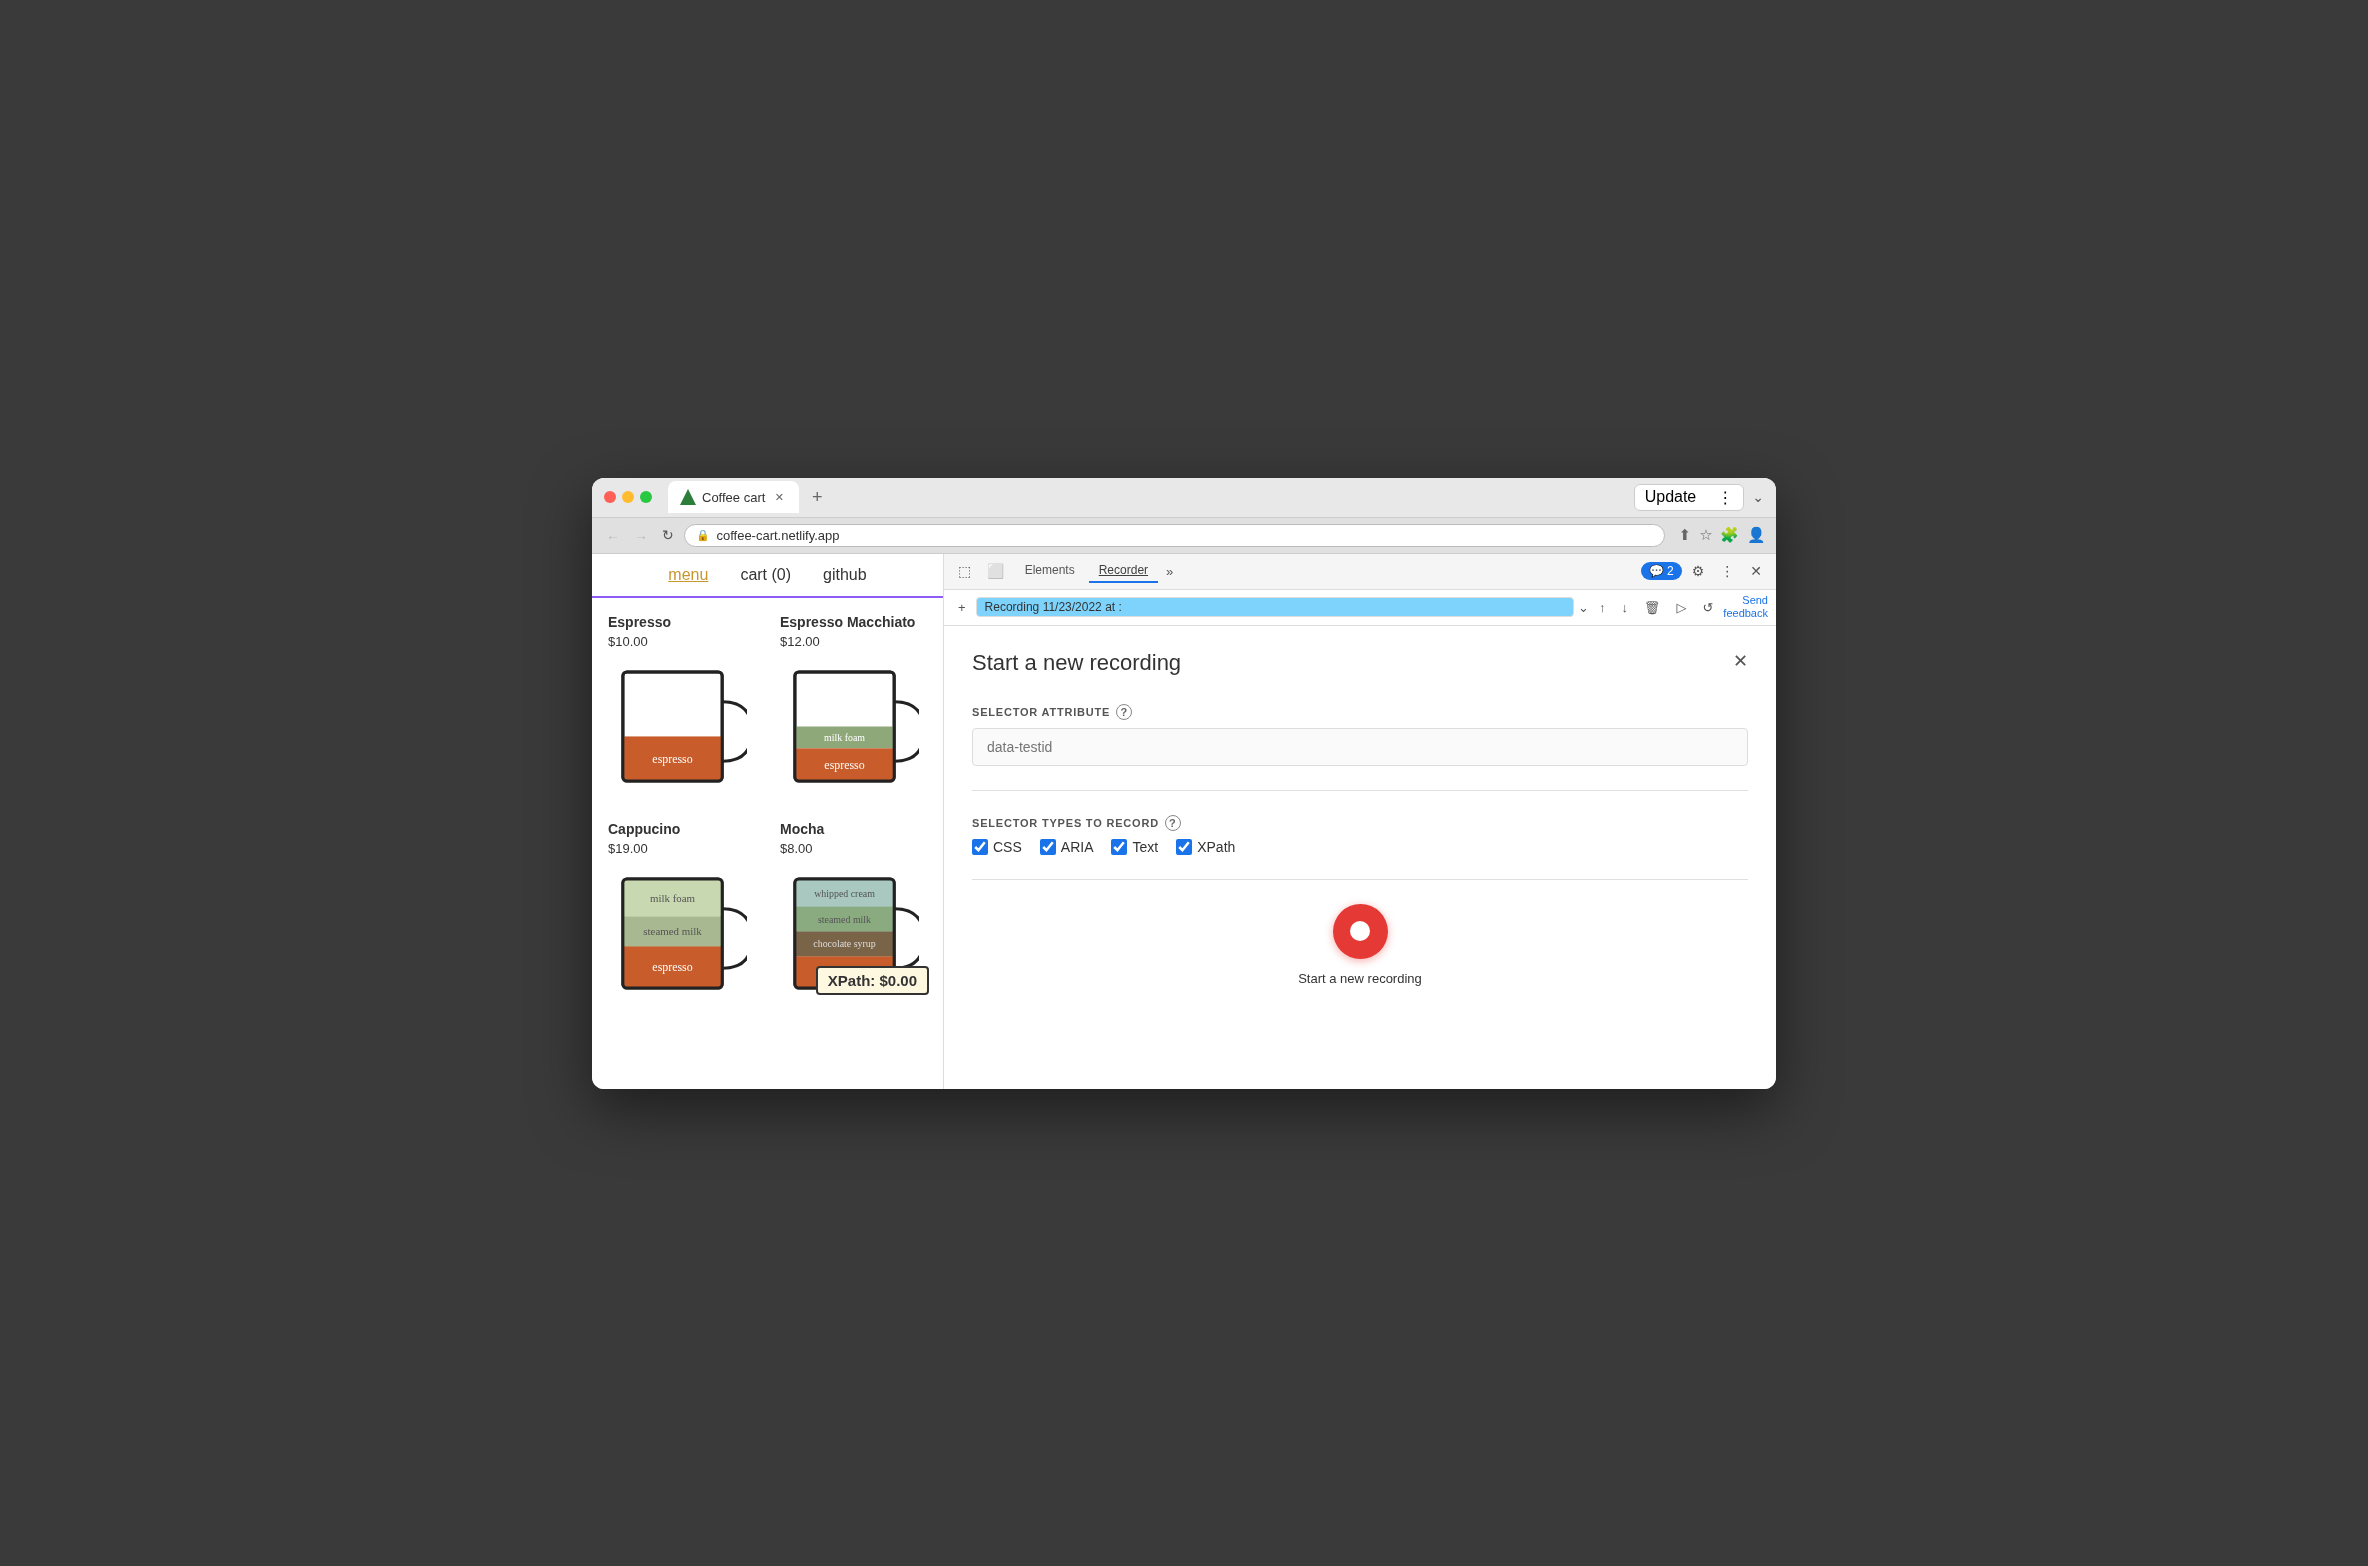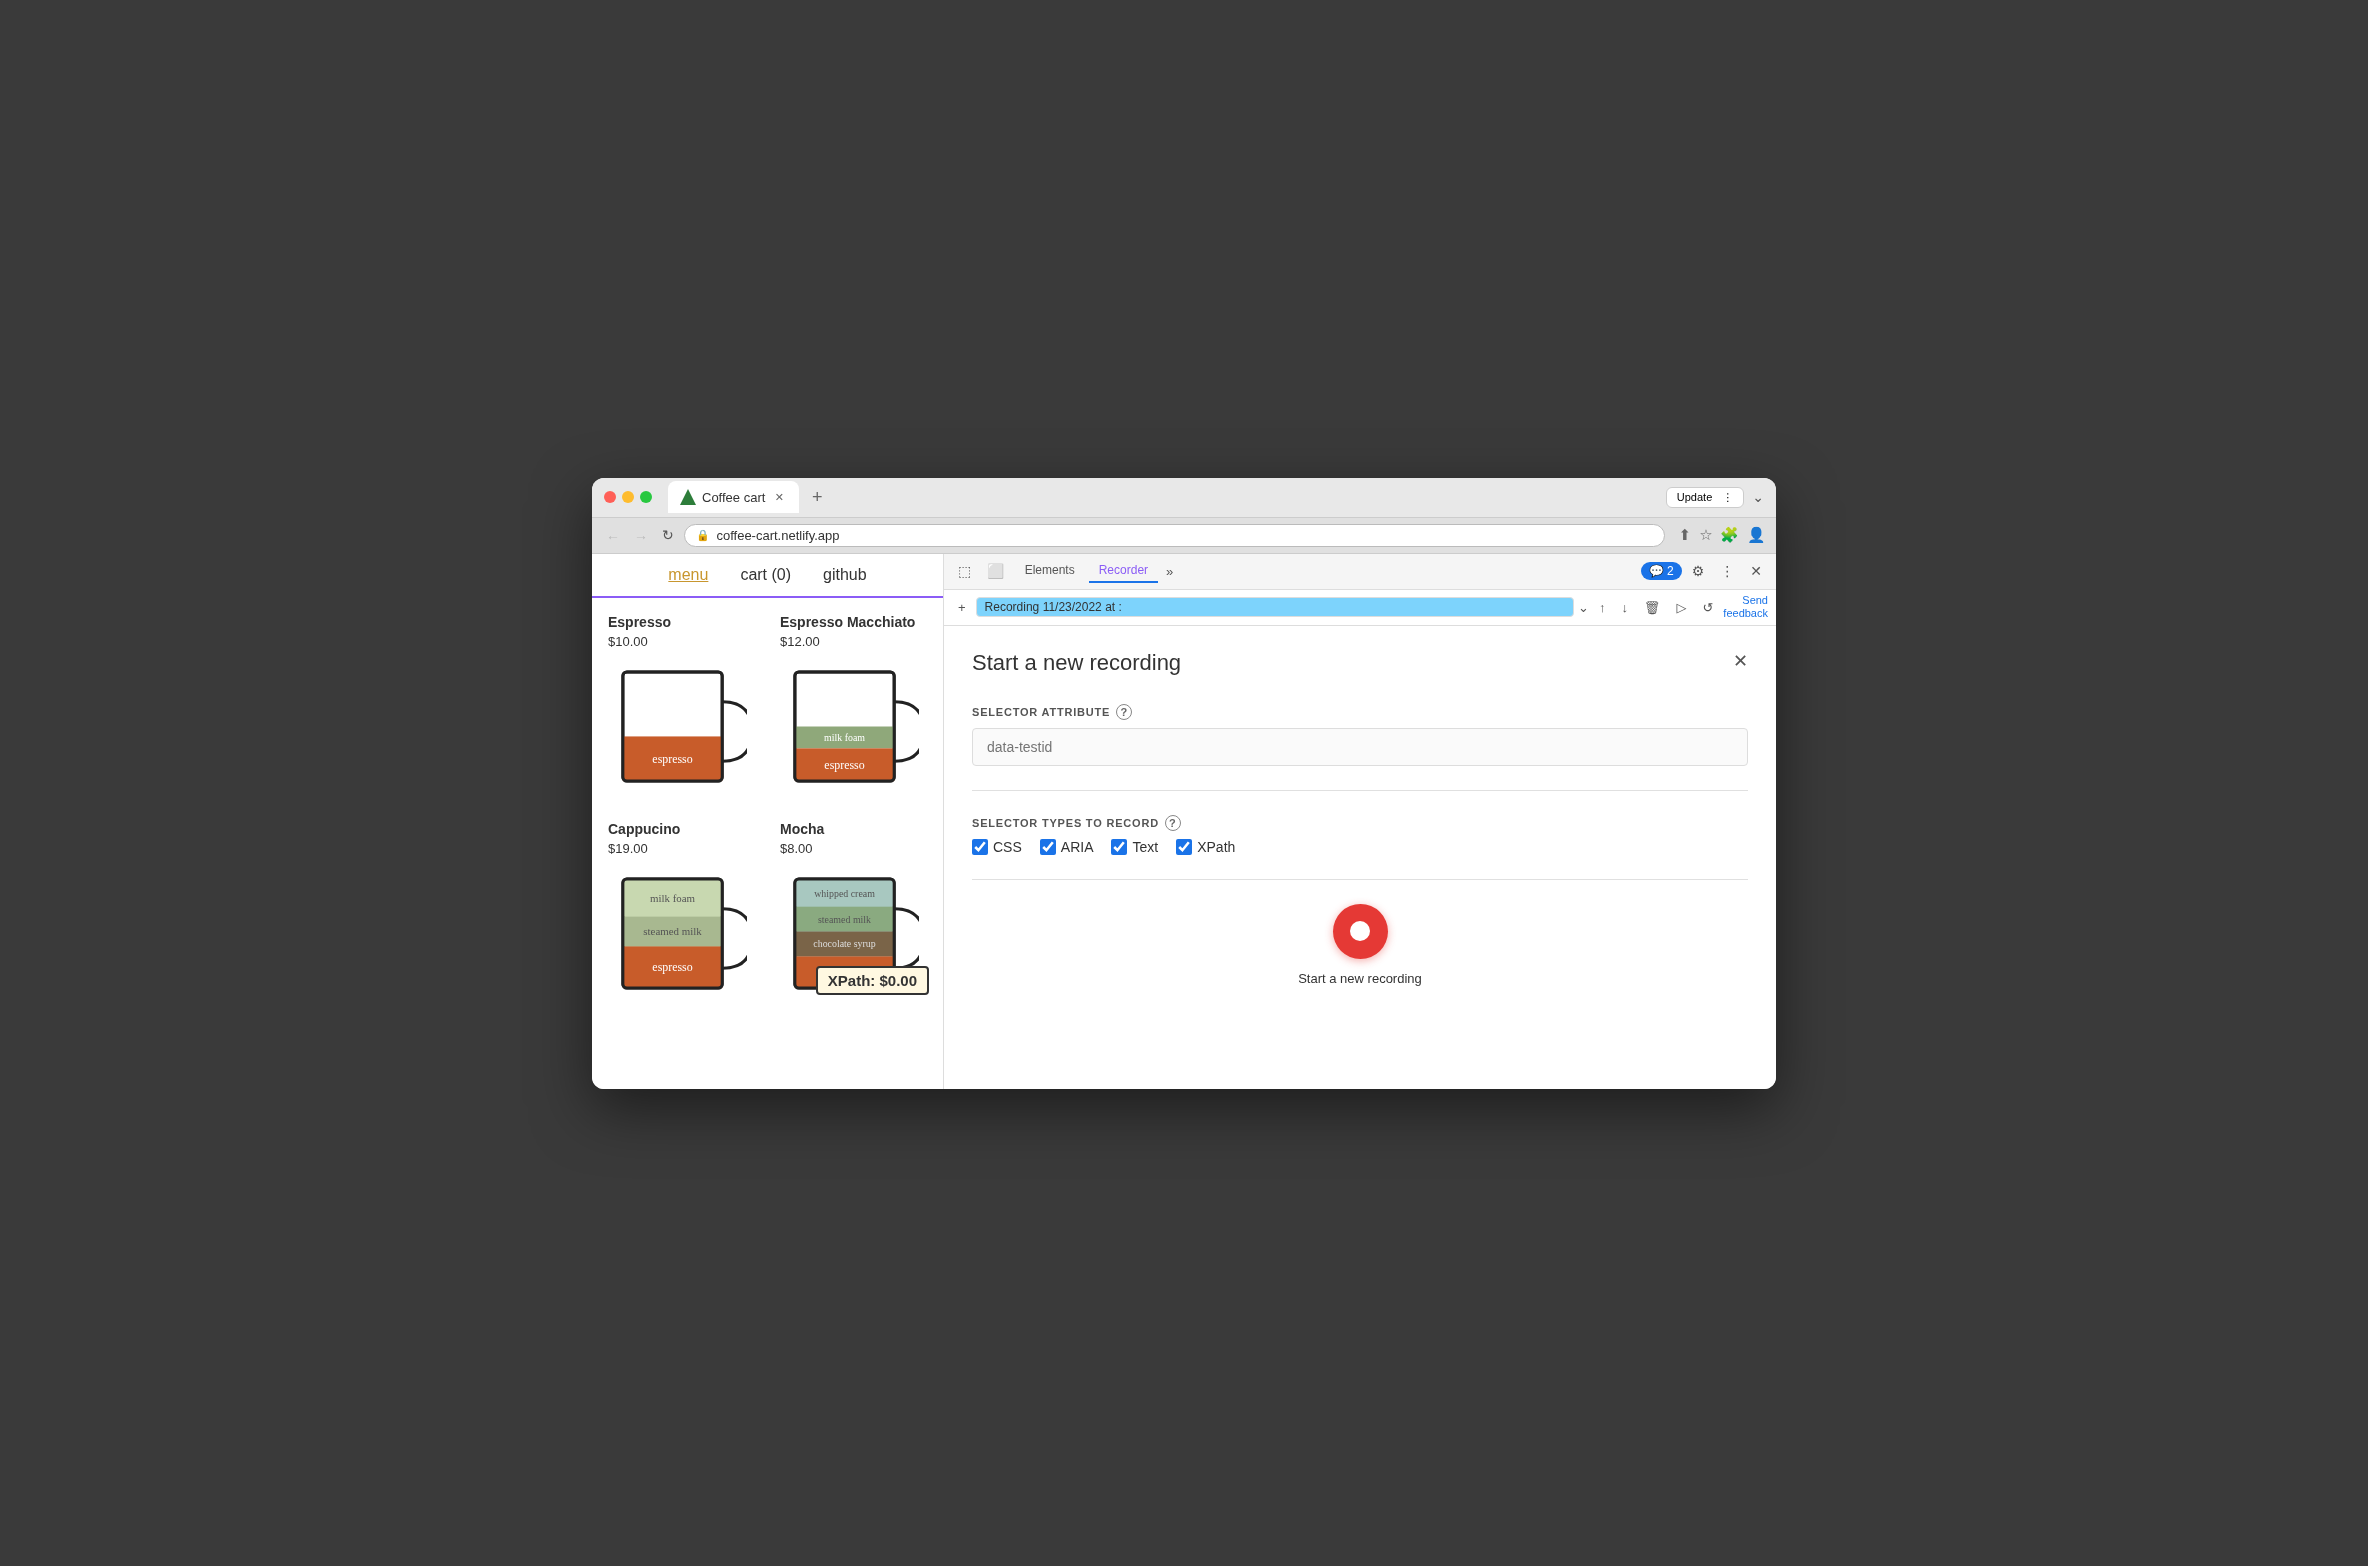--- a/index.html
+++ b/index.html
@@ -110,25 +110,25 @@
       align-items: center;
       gap: 8px;
       margin-left: auto;
     }
 
     .update-btn {
       background: #fff;
       border: 1px solid #ccc;
       border-radius: 6px;
       padding: 3px 10px;
-      font-size: 11px;
-      cursor: pointer;
-      display: flex;
-      align-items: center;
-      gap: 10px;
+      font-size: 16px;
+      cursor: pointer;
+      display: flex;
+      align-items: center;
+      gap: 21px;
     }
 
     .title-icon {
       font-size: 14px;
       color: #555;
       cursor: pointer;
     }
 
     
     .address-bar {
@@ -302,22 +302,23 @@
 
     .devtools-tab {
       padding: 4px 10px;
       font-size: 12px;
       color: #555;
       cursor: pointer;
       border-bottom: 2px solid transparent;
     }
 
     .devtools-tab.active {
-      color: #8b5cf6;
+      color: #404040;
       border-bottom: 2px solid #1a73e8;
+      text-decoration: underline;
     }
 
     .devtools-more {
       font-size: 13px;
       color: #555;
       cursor: pointer;
       padding: 4px;
     }
 
     .devtools-right {

